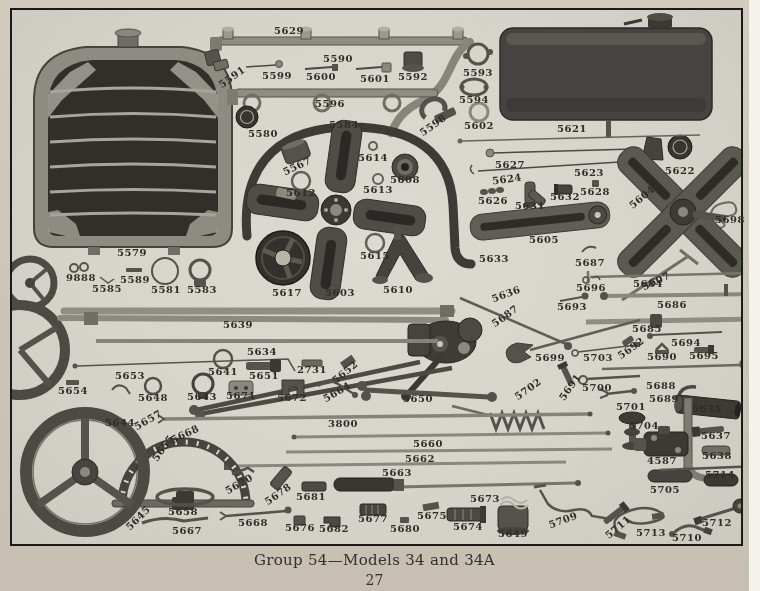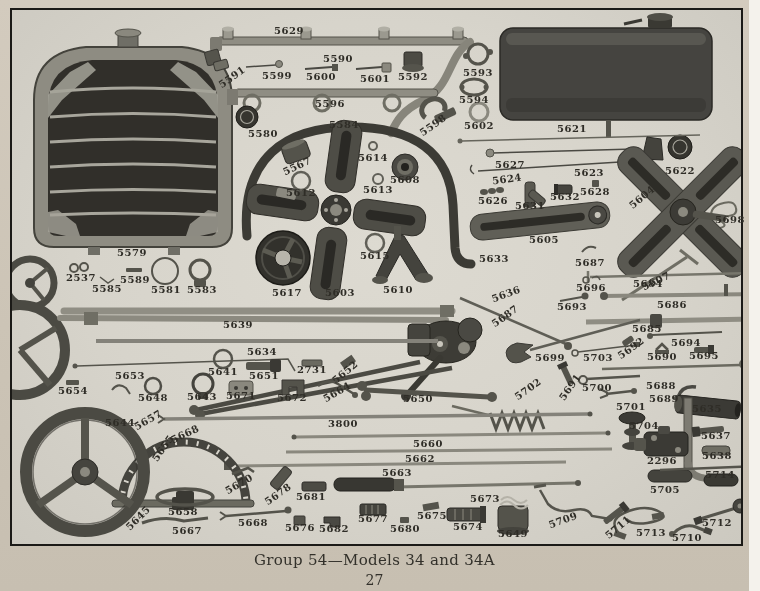--- a/index.html
+++ b/index.html
@@ -544,21 +544,21 @@
     <span class="part-label" style="left: 642px; top: 197px; transform: translate(-50%, -50%) rotate(-40deg);">5604</span>
     <span class="part-label" style="left: 730px; top: 219px;">5698</span>
     <span class="part-label" style="left: 375px; top: 255px;">5615</span>
     <span class="part-label" style="left: 544px; top: 239px;">5605</span>
     <span class="part-label" style="left: 494px; top: 258px;">5633</span>
     <span class="part-label" style="left: 590px; top: 262px;">5687</span>
     <span class="part-label" style="left: 591px; top: 287px;">5696</span>
     <span class="part-label" style="left: 506px; top: 294px; transform: translate(-50%, -50%) rotate(-20deg);">5636</span>
     <span class="part-label" style="left: 656px; top: 281px; transform: translate(-50%, -50%) rotate(-25deg);">5607</span>
     <span class="part-label" style="left: 132px; top: 252px;">5579</span>
-    <span class="part-label" style="left: 81px; top: 277px;">2537</span>
+    <span class="part-label" style="left: 81px; top: 277px;">9888</span>
     <span class="part-label" style="left: 107px; top: 288px;">5585</span>
     <span class="part-label" style="left: 135px; top: 279px;">5589</span>
     <span class="part-label" style="left: 166px; top: 289px;">5581</span>
     <span class="part-label" style="left: 202px; top: 289px;">5583</span>
     <span class="part-label" style="left: 287px; top: 292px;">5617</span>
     <span class="part-label" style="left: 340px; top: 292px;">5603</span>
     <span class="part-label" style="left: 398px; top: 289px;">5610</span>
     <span class="part-label" style="left: 648px; top: 283px;">5684</span>
     <span class="part-label" style="left: 672px; top: 304px;">5686</span>
     <span class="part-label" style="left: 238px; top: 324px;">5639</span>
@@ -597,21 +597,21 @@
     <span class="part-label" style="left: 163px; top: 448px; transform: translate(-50%, -50%) rotate(-55deg);">5655</span>
     <span class="part-label" style="left: 428px; top: 443px;">5660</span>
     <span class="part-label" style="left: 420px; top: 458px;">5662</span>
     <span class="part-label" style="left: 397px; top: 472px;">5663</span>
     <span class="part-label" style="left: 239px; top: 484px; transform: translate(-50%, -50%) rotate(-30deg);">5670</span>
     <span class="part-label" style="left: 278px; top: 494px; transform: translate(-50%, -50%) rotate(-35deg);">5678</span>
     <span class="part-label" style="left: 311px; top: 496px;">5681</span>
     <span class="part-label" style="left: 707px; top: 408px;">5635</span>
     <span class="part-label" style="left: 644px; top: 425px;">5704</span>
     <span class="part-label" style="left: 716px; top: 435px;">5637</span>
-    <span class="part-label" style="left: 662px; top: 460px;">2296</span>
+    <span class="part-label" style="left: 662px; top: 460px;">4587</span>
     <span class="part-label" style="left: 717px; top: 455px;">5638</span>
     <span class="part-label" style="left: 720px; top: 474px;">5714</span>
     <span class="part-label" style="left: 665px; top: 489px;">5705</span>
     <span class="part-label" style="left: 138px; top: 518px; transform: translate(-50%, -50%) rotate(-45deg);">5645</span>
     <span class="part-label" style="left: 183px; top: 511px;">5658</span>
     <span class="part-label" style="left: 187px; top: 530px;">5667</span>
     <span class="part-label" style="left: 253px; top: 522px;">5668</span>
     <span class="part-label" style="left: 300px; top: 527px;">5676</span>
     <span class="part-label" style="left: 334px; top: 528px;">5682</span>
     <span class="part-label" style="left: 373px; top: 518px;">5677</span>

